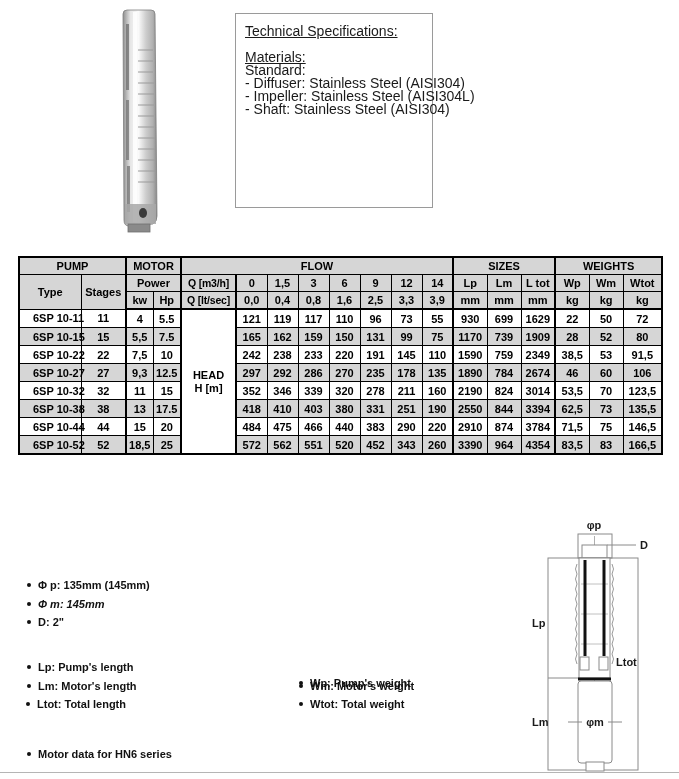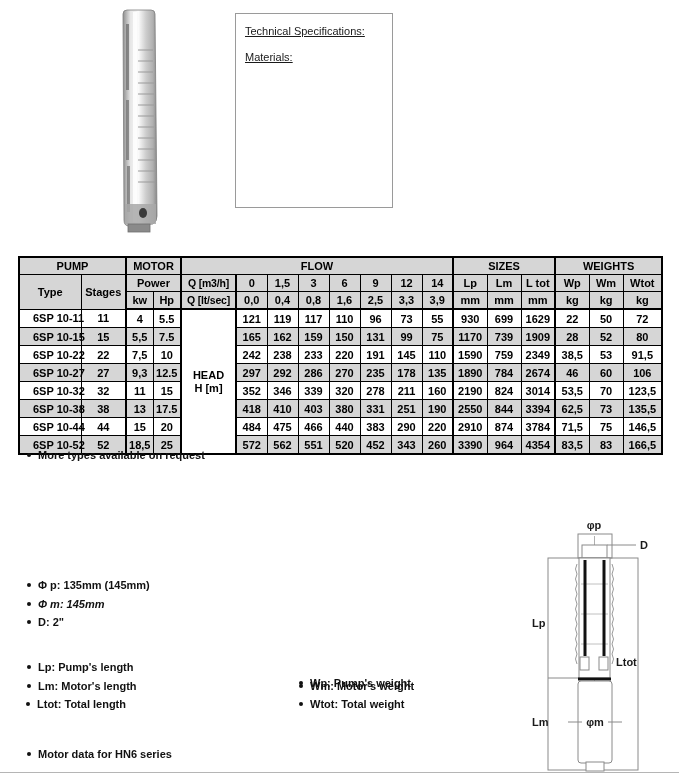--- a/index.html
+++ b/index.html
@@ -3,23 +3,23 @@
 <meta charset="utf-8">
 <style>
   html,body { margin:0; padding:0; background:#fff; }
   .page {
     position:relative; width:679px; height:779px; background:#ffffff;
     font-family:"Liberation Sans", sans-serif; color:#000; overflow:hidden;
   }
 
   
   .spec-box {
-    position:absolute; left:235px; top:13px; width:158px; height:195px;
+    position:absolute; left:235px; top:13px; width:198px; height:195px;
     border:1px solid #9a9a9a; box-sizing:border-box;
-    padding:11px 8px 0 9px; font-size:11px; line-height:13px; color:#1a1a1a;
+    padding:11px 8px 0 9px; font-size:14px; line-height:13px; color:#1a1a1a;
   }
   .spec-title { text-decoration:underline; margin-bottom:0; }
   .spec-gap { height:13px; }
   .spec-line { white-space:nowrap; }
 
   
   table.pump-table {
     position:absolute; left:18px; top:256px; width:643px;
     border-collapse:collapse; table-layout:fixed;
     border:2px solid #000; font-size:11px; font-weight:bold; color:#000;
@@ -94,20 +94,26 @@
     </g>
     <rect x="12" y="196" width="31" height="20" fill="#a8a8a8" opacity="0.85"></rect>
     <ellipse cx="30" cy="205" rx="4" ry="5" fill="#3a3a3a"></ellipse>
     <rect x="15" y="216" width="22" height="8" fill="#8a8a8a" stroke="#6f6f6f" stroke-width="0.8"></rect>
   </svg>
 
   <div class="spec-box">
     <div class="spec-title">Technical Specifications:</div>
     <div class="spec-gap"></div>
     <div class="spec-title">Materials:</div>
+    <div>
+        <div class="spec-line">Standard:</div>
+        <div class="spec-line">- Diffuser: Stainless Steel (AISI304)</div>
+        <div class="spec-line">- Impeller: Stainless Steel (AISI304L)</div>
+        <div class="spec-line">- Shaft: Stainless Steel (AISI304)</div>
+      </div>
   </div>
 
   <table class="pump-table">
     <colgroup>
       <col style="width:62px">
         <col style="width:45px">
       <col style="width:27px">
         <col style="width:28px">
       <col style="width:55px">
       <col style="width:31px">
@@ -323,24 +329,20 @@
           <td class="gl">3390</td>
           <td>964</td>
           <td>4354</td>
           <td class="gl">83,5</td>
           <td>83</td>
           <td>166,5</td>
         </tr>
       </tbody>
   </table>
 
-  <div class="note" style="left:27px; top:449px;">
-    <span class="dot"></span>
-    <span>More types available on request</span>
-  </div>
 
   <div class="note" style="left:27px; top:579px;">
     <span class="dot"></span>
     <span>Φ p: 135mm (145mm)</span>
   </div>
   <div class="note" style="left:27px; top:598px;font-style:italic;">
     <span class="dot"></span>
     <span>Φ m: 145mm</span>
   </div>
   <div class="note" style="left:27px; top:616px;">

